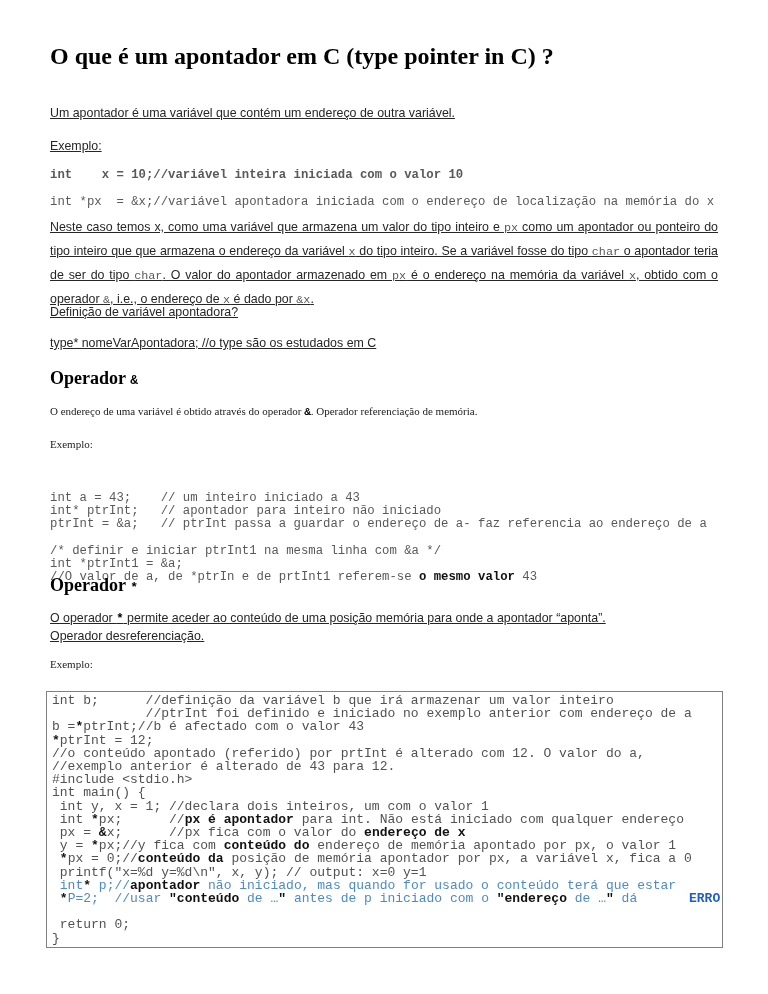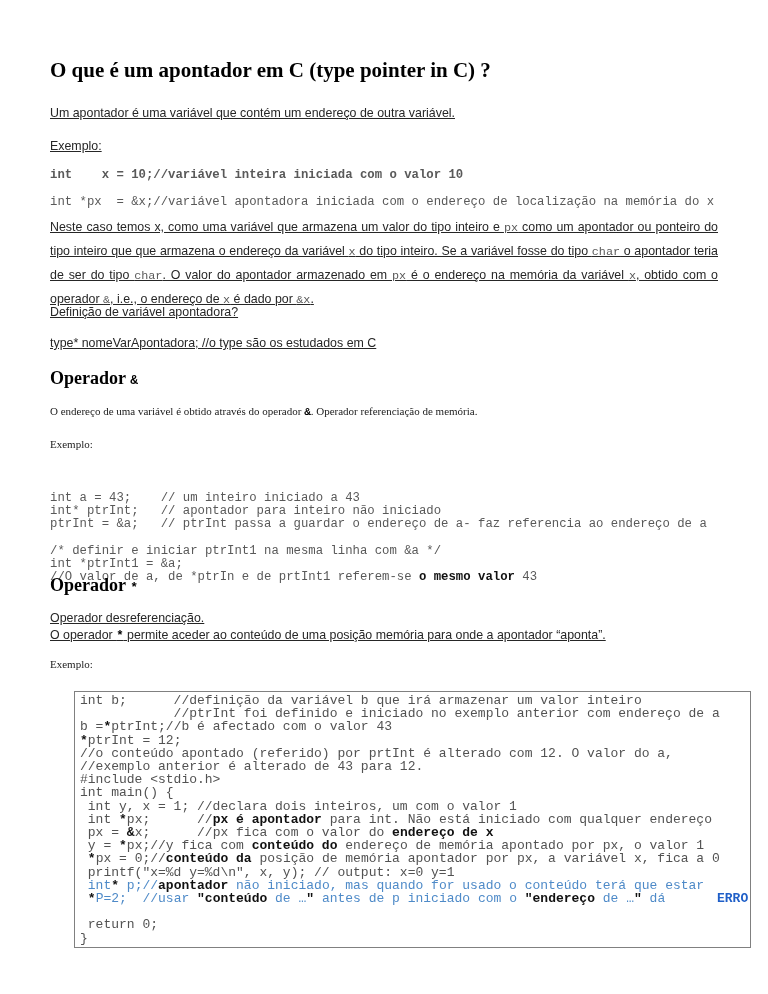--- a/index.html
+++ b/index.html
@@ -3,21 +3,21 @@
 <meta charset="utf-8">
 <style>
   html,body { margin:0; padding:0; background:#ffffff; }
   .page {
     position:relative; width:768px; height:994px; background:#ffffff;
     font-family:"Liberation Sans", sans-serif; color:#262626; overflow:hidden;
   }
   .blk { position:absolute; left:50px; }
 
   
-  .title { top:58px; font-family:"Liberation Serif", serif; font-weight:bold; font-size:21px; color:#000; }
+  .title { top:43px; font-family:"Liberation Serif", serif; font-weight:bold; font-size:24px; color:#000; }
   .h2 { font-family:"Liberation Serif", serif; font-weight:bold; font-size:18px; color:#000; }
   .h-amp { top:368px; }
   .h-star { top:575px; }
 
   
   .sans { font-size:12.4px; color:#262626;text-decoration:underline; }
   .intro { top:106px; }
   .ex1 { top:139px; }
   .bigpara { top:216px; width:668px; line-height:23px; text-align:justify; }
   .defpara { top:305px; }
@@ -32,21 +32,21 @@
 
   
   .code { font-family:"Liberation Mono", monospace; color:#595959; white-space:pre; }
   .code-a { top:168px; font-size:12.3px;font-weight:bold; }
   .code-b { top:195px; font-size:12.3px; }
   .pre1 { top:466px; font-size:12.3px; line-height:13.2px;margin-top:26px; }
   .codebox {
     left:46px; top:691px; width:677px; height:257px; box-sizing:border-box;
     border:1px solid #808080; padding:2px 0 0 5px;
     font-family:"Liberation Mono", monospace; font-size:13px; line-height:13.2px;
-    color:#525252; white-space:pre; overflow:hidden;margin-left:28px;
+    color:#525252; white-space:pre; overflow:hidden;
   }
   .cline { white-space:pre; }
 
   
   .s-mono  { font-family:"Liberation Mono", monospace; color:#595959; font-size:0.95em; }
   .s-monob { font-family:"Liberation Mono", monospace; font-weight:bold; color:#000; }
   .s-bold  { font-weight:bold; color:#111111; }
   .s-blue  { color:#4e8ac8; }
   .s-blueb { color:#1f5fc8; font-weight:bold;padding-left:44px; }
   .s-hop   { font-family:"Liberation Mono", monospace; font-weight:bold; font-size:13px; color:#000; }
@@ -69,19 +69,19 @@
   <div class="blk sans typepara">type* nomeVarApontadora; //o type são os estudados em C</div>
 
   <div class="blk h2 h-amp"><span>Operador </span><span class="s-hop">&amp;</span></div>
   <div class="blk serifp amppara"><span>O endereço de uma variável é obtido através do operador </span><span class="s-monob">&amp;</span><span>. Operador referenciação de memória.</span></div>
   <div class="blk serifp ex2">Exemplo:</div>
 
   <div class="blk code pre1"><div class="cline"><span>int a = 43;    // um inteiro iniciado a 43</span></div><div class="cline"><span>int* ptrInt;   // apontador para inteiro não iniciado</span></div><div class="cline"><span>ptrInt = &amp;a;   // ptrInt passa a guardar o endereço de a- faz referencia ao endereço de a</span></div><div class="cline"><span> </span></div><div class="cline"><span>/* definir e iniciar ptrInt1 na mesma linha com &amp;a */</span></div><div class="cline"><span>int *ptrInt1 = &amp;a;</span></div><div class="cline"><span>//O valor de a, de *ptrIn e de prtInt1 referem-se </span><span class="s-bold">o mesmo valor</span><span> 43</span></div></div>
 
   <div class="blk h2 h-star"><span>Operador </span><span class="s-hop">*</span></div>
   <div class="blk sans starpara">
+      <div class="cline"><span>O operador </span><span class="s-monob">*</span><span> permite aceder ao conteúdo de uma posição memória para onde a apontador “aponta”.</span></div>
       <div class="cline"><span>Operador desreferenciação.</span></div>
-      <div class="cline"><span>O operador </span><span class="s-monob">*</span><span> permite aceder ao conteúdo de uma posição memória para onde a apontador “aponta”.</span></div>
     </div>
   <div class="blk serifp ex3">Exemplo:</div>
 
   <div class="blk codebox"><div class="cline"><span>int b;      //definição da variável b que irá armazenar um valor inteiro</span></div><div class="cline"><span>            //ptrInt foi definido e iniciado no exemplo anterior com endereço de a</span></div><div class="cline"><span>b =</span><span class="s-bold">*</span><span>ptrInt;//b é afectado com o valor 43</span></div><div class="cline"><span class="s-bold">*</span><span>ptrInt = 12;</span></div><div class="cline"><span>//o conteúdo apontado (referido) por prtInt é alterado com 12. O valor do a,</span></div><div class="cline"><span>//exemplo anterior é alterado de 43 para 12.</span></div><div class="cline"><span>#include &lt;stdio.h&gt;</span></div><div class="cline"><span>int main() {</span></div><div class="cline"><span> int y, x = 1; //declara dois inteiros, um com o valor 1</span></div><div class="cline"><span> int </span><span class="s-bold">*</span><span>px;      //</span><span class="s-bold">px é apontador</span><span> para int. Não está iniciado com qualquer endereço</span></div><div class="cline"><span> px = </span><span class="s-bold">&amp;</span><span>x;      //px fica com o valor do </span><span class="s-bold">endereço de x</span></div><div class="cline"><span> y = </span><span class="s-bold">*</span><span>px;//y fica com </span><span class="s-bold">conteúdo do</span><span> endereço de memória apontado por px, o valor 1</span></div><div class="cline"><span> </span><span class="s-bold">*</span><span>px = 0;//</span><span class="s-bold">conteúdo da</span><span> posição de memória apontador por px, a variável x, fica a 0</span></div><div class="cline"><span> printf("x=%d y=%d\n", x, y); // output: x=0 y=1</span></div><div class="cline"><span class="s-blue"> int</span><span class="s-bold">*</span><span class="s-blue"> p;//</span><span class="s-bold">apontador</span><span class="s-blue"> não iniciado, mas quando for usado o conteúdo terá que estar</span></div><div class="cline"><span> </span><span class="s-bold">*</span><span class="s-blue">P=2;  //usar </span><span class="s-bold">"conteúdo</span><span class="s-blue"> de …</span><span class="s-bold">"</span><span class="s-blue"> antes de p iniciado com o </span><span class="s-bold">"endereço</span><span class="s-blue"> de …</span><span class="s-bold">"</span><span class="s-blue"> dá </span><span class="s-blueb">ERRO</span></div><div class="cline">&nbsp;</div><div class="cline"><span> return 0;</span></div><div class="cline"><span>}</span></div></div>
 </div>
 
 </body></html>

